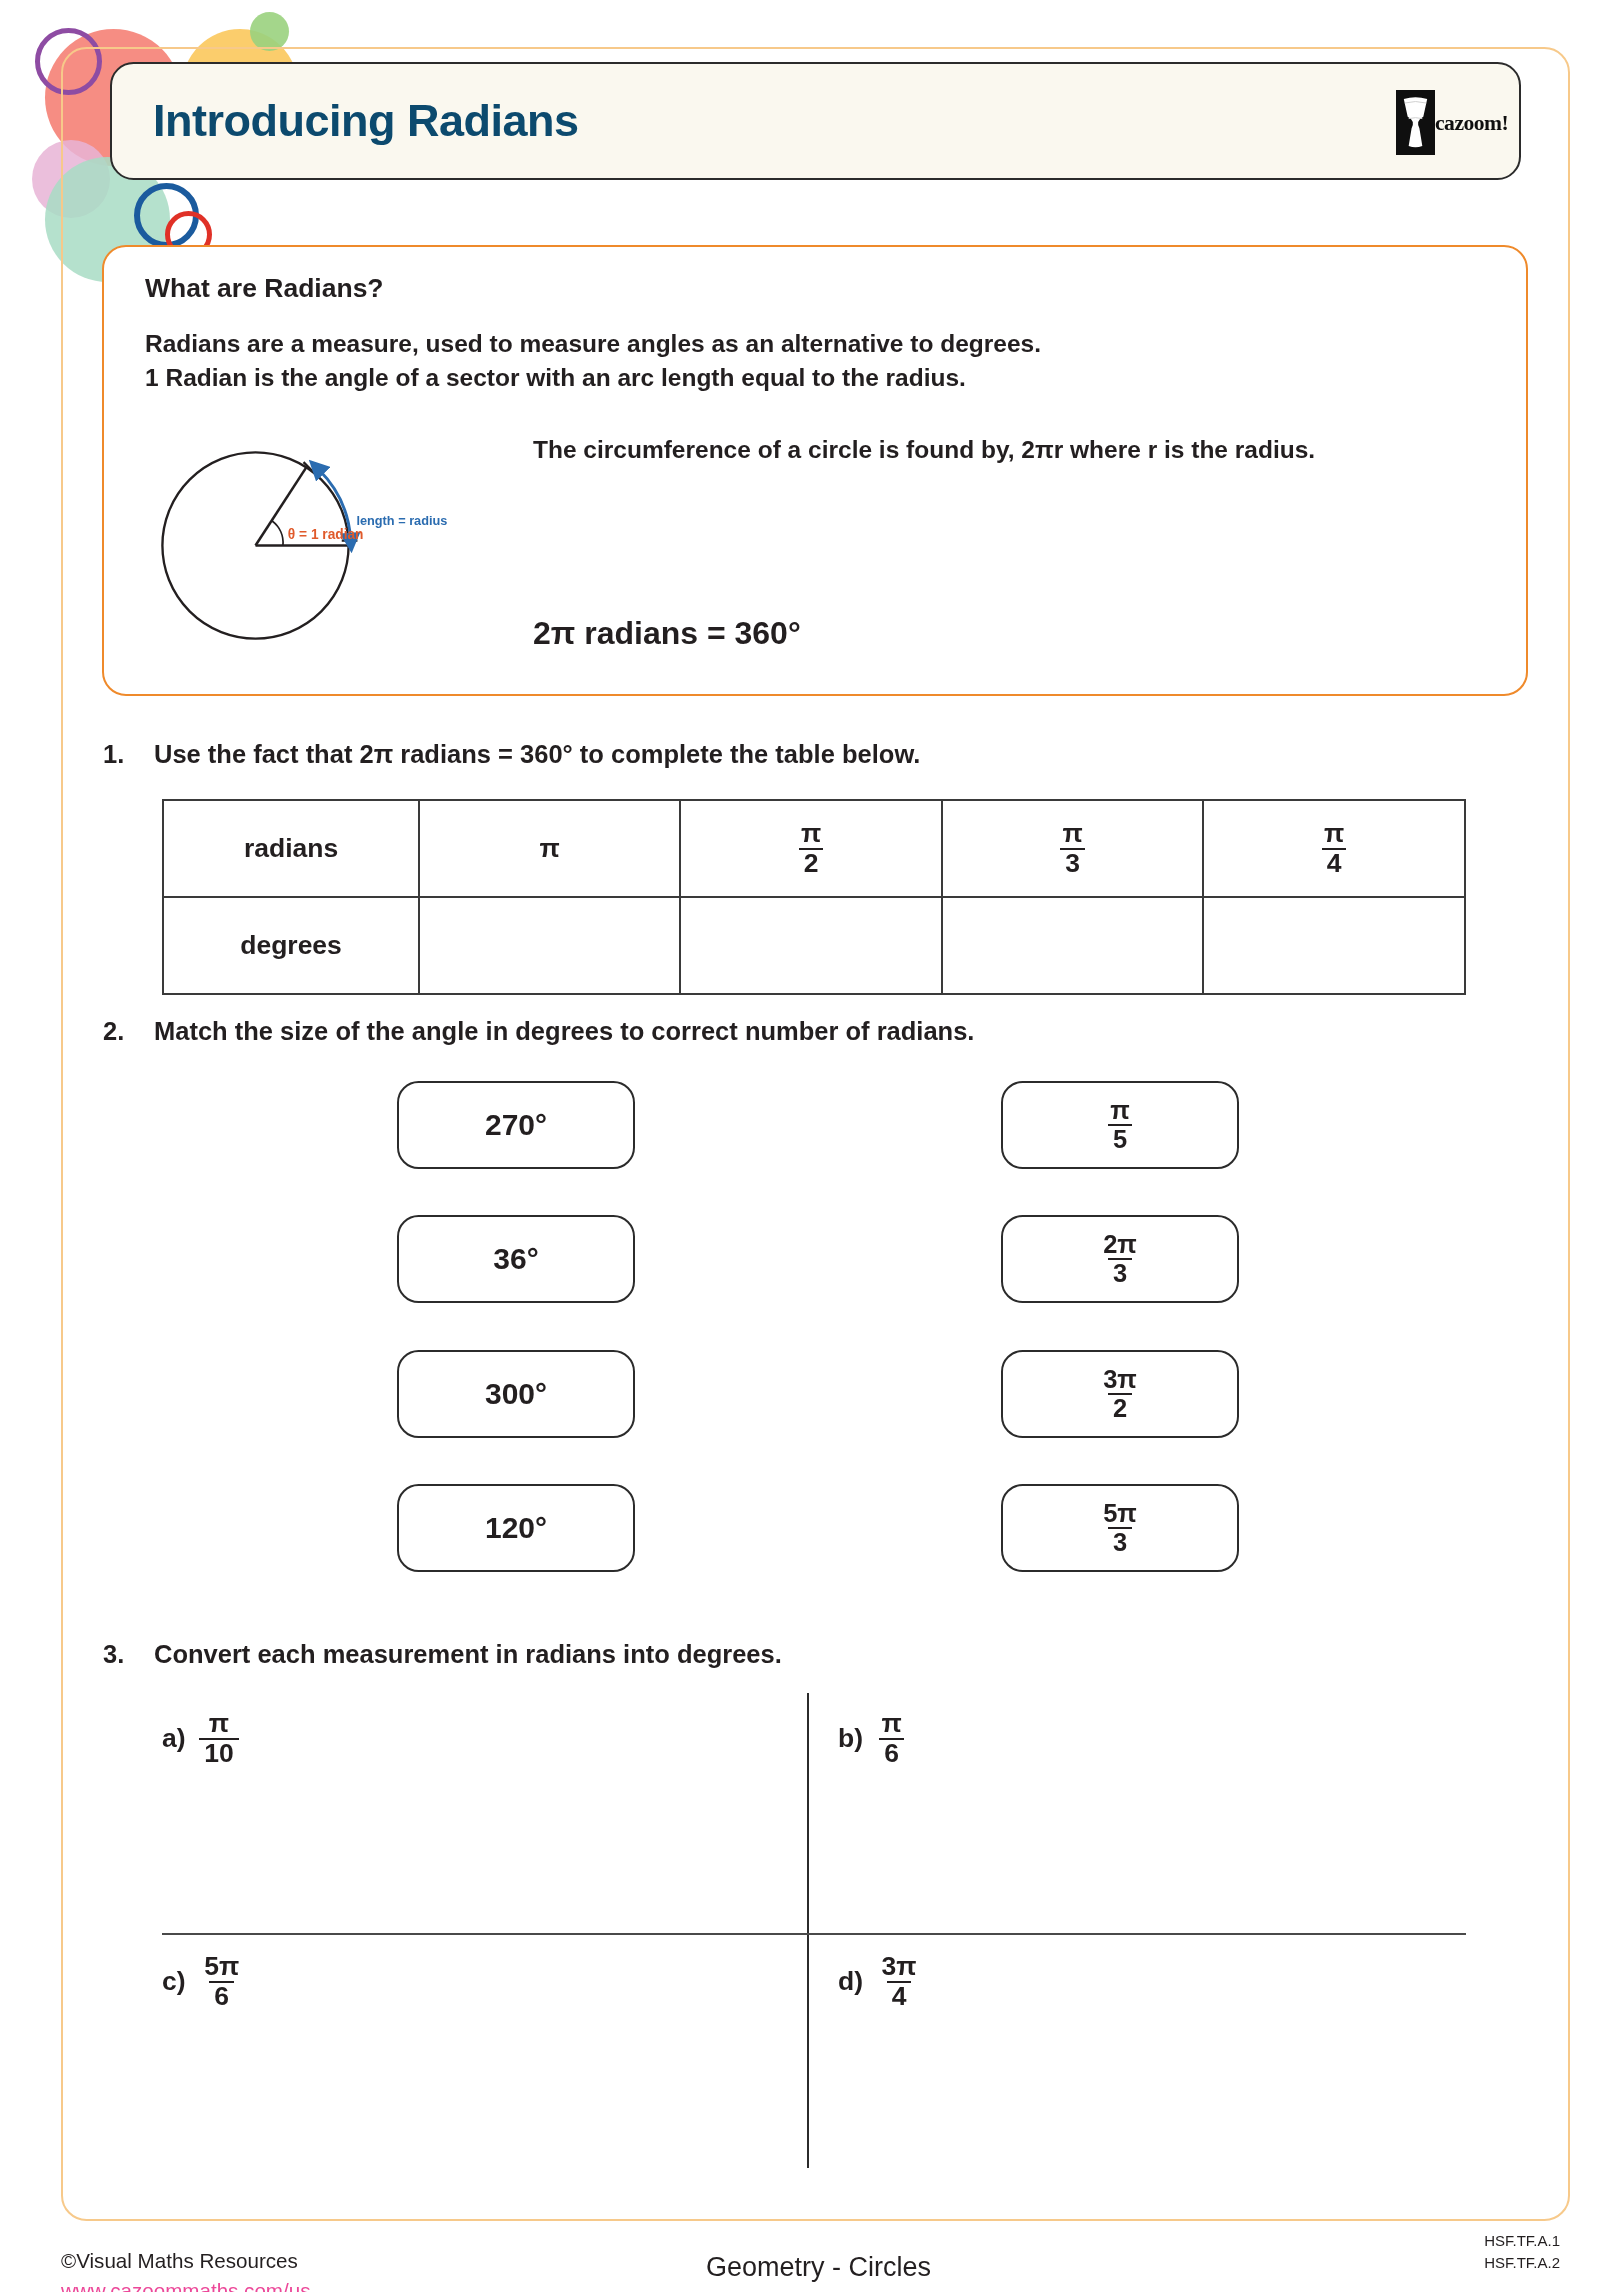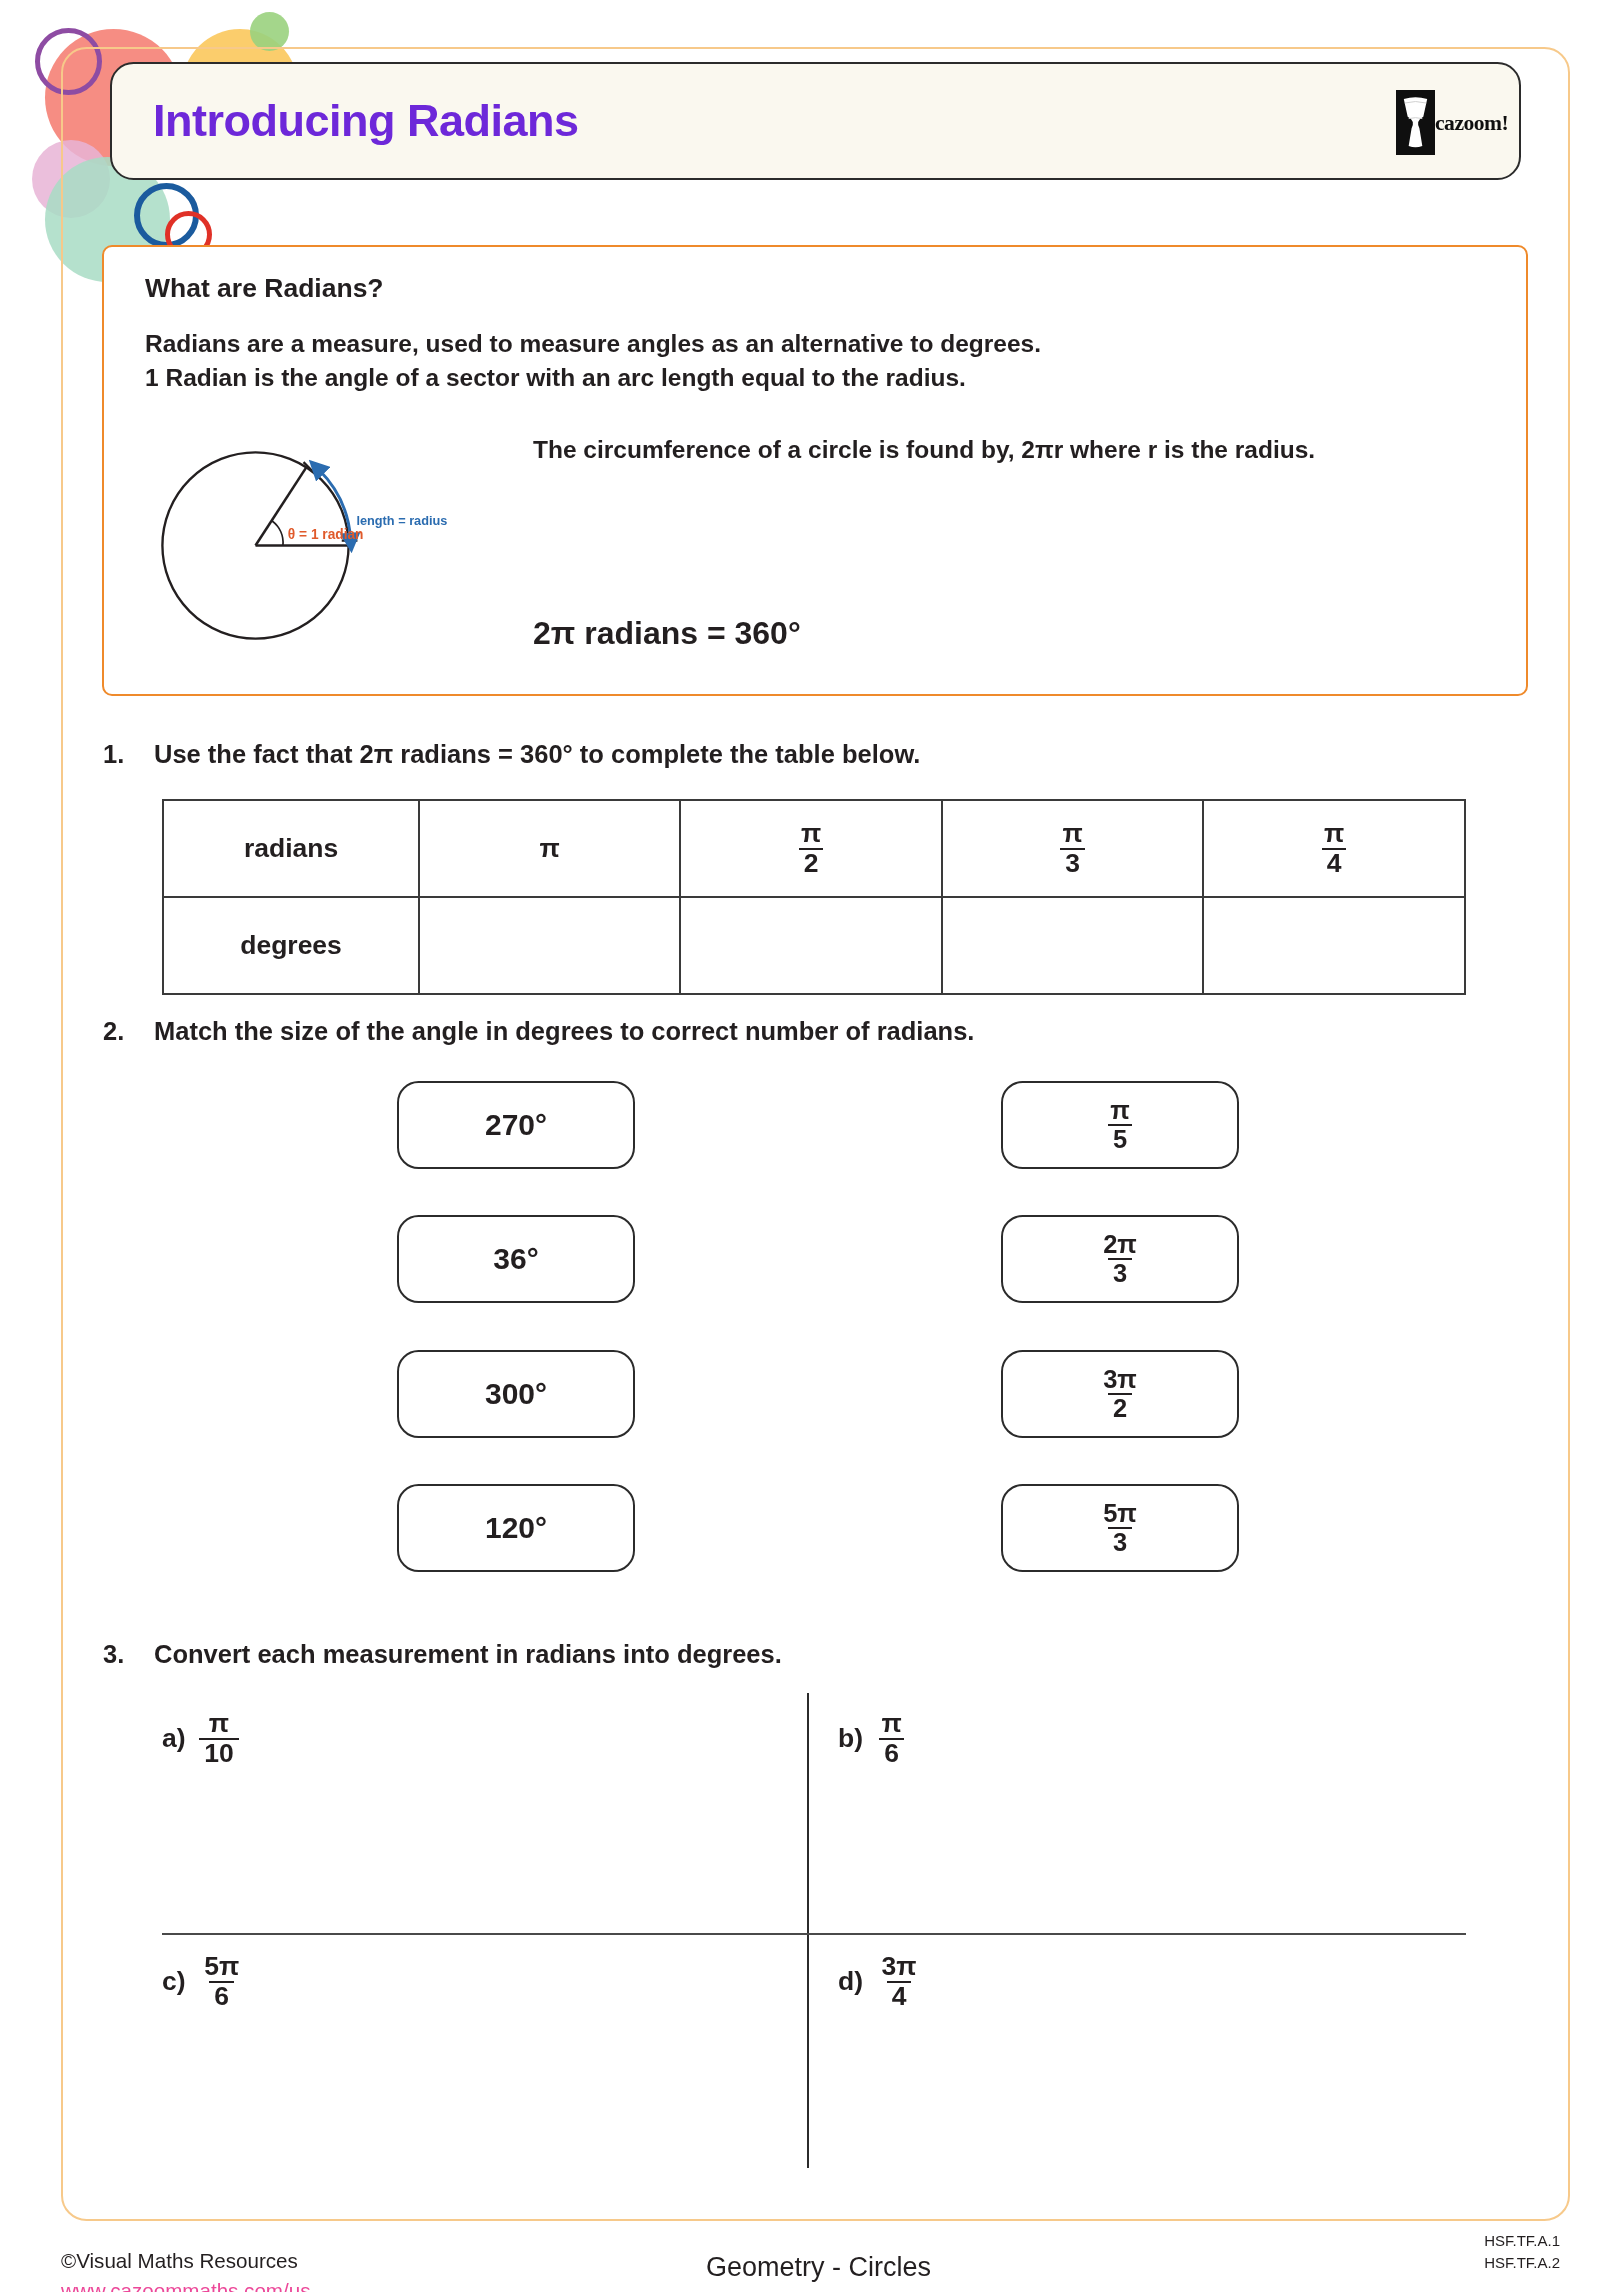--- a/index.html
+++ b/index.html
@@ -36,21 +36,21 @@
     border:2.5px solid #2b2b2b;
     border-radius:23.5px;
     box-sizing:border-box;
     display:flex;align-items:center;
     z-index:5;
   }
   .title-text{
     font-size:45px;font-weight:bold;
     letter-spacing:-0.5px;
     margin-left:41px;
-    color:#6d28d9;
+    color:#0c4a6e;
   }
   .logo{
     position:absolute;right:33px;top:13.7px;
     width:90px;height:90px;
     display:flex;flex-direction:row;align-items:center;
   }
   .logo-mark{
     width:61px;height:65px;background:#0f0f0f;
     display:flex;align-items:center;justify-content:center;
   }
@@ -60,21 +60,21 @@
     letter-spacing:-0.5px;line-height:1;
     margin-top:2px;color:#0f0f0f;
   }
 
   
   .info-box{
     position:absolute;
     left:102px;top:245px;
     width:1426px;height:451px;
     border:2.9px solid #ef8a2b;
-    border-radius:10px;
+    border-radius:24px;
     box-sizing:border-box;
     background:#ffffff;
     z-index:4;
   }
   .info-h{
     position:absolute;left:41px;top:25.5px;
     font-size:26.5px;font-weight:bold;
   }
   .info-p{
     position:absolute;left:41px;top:80px;

